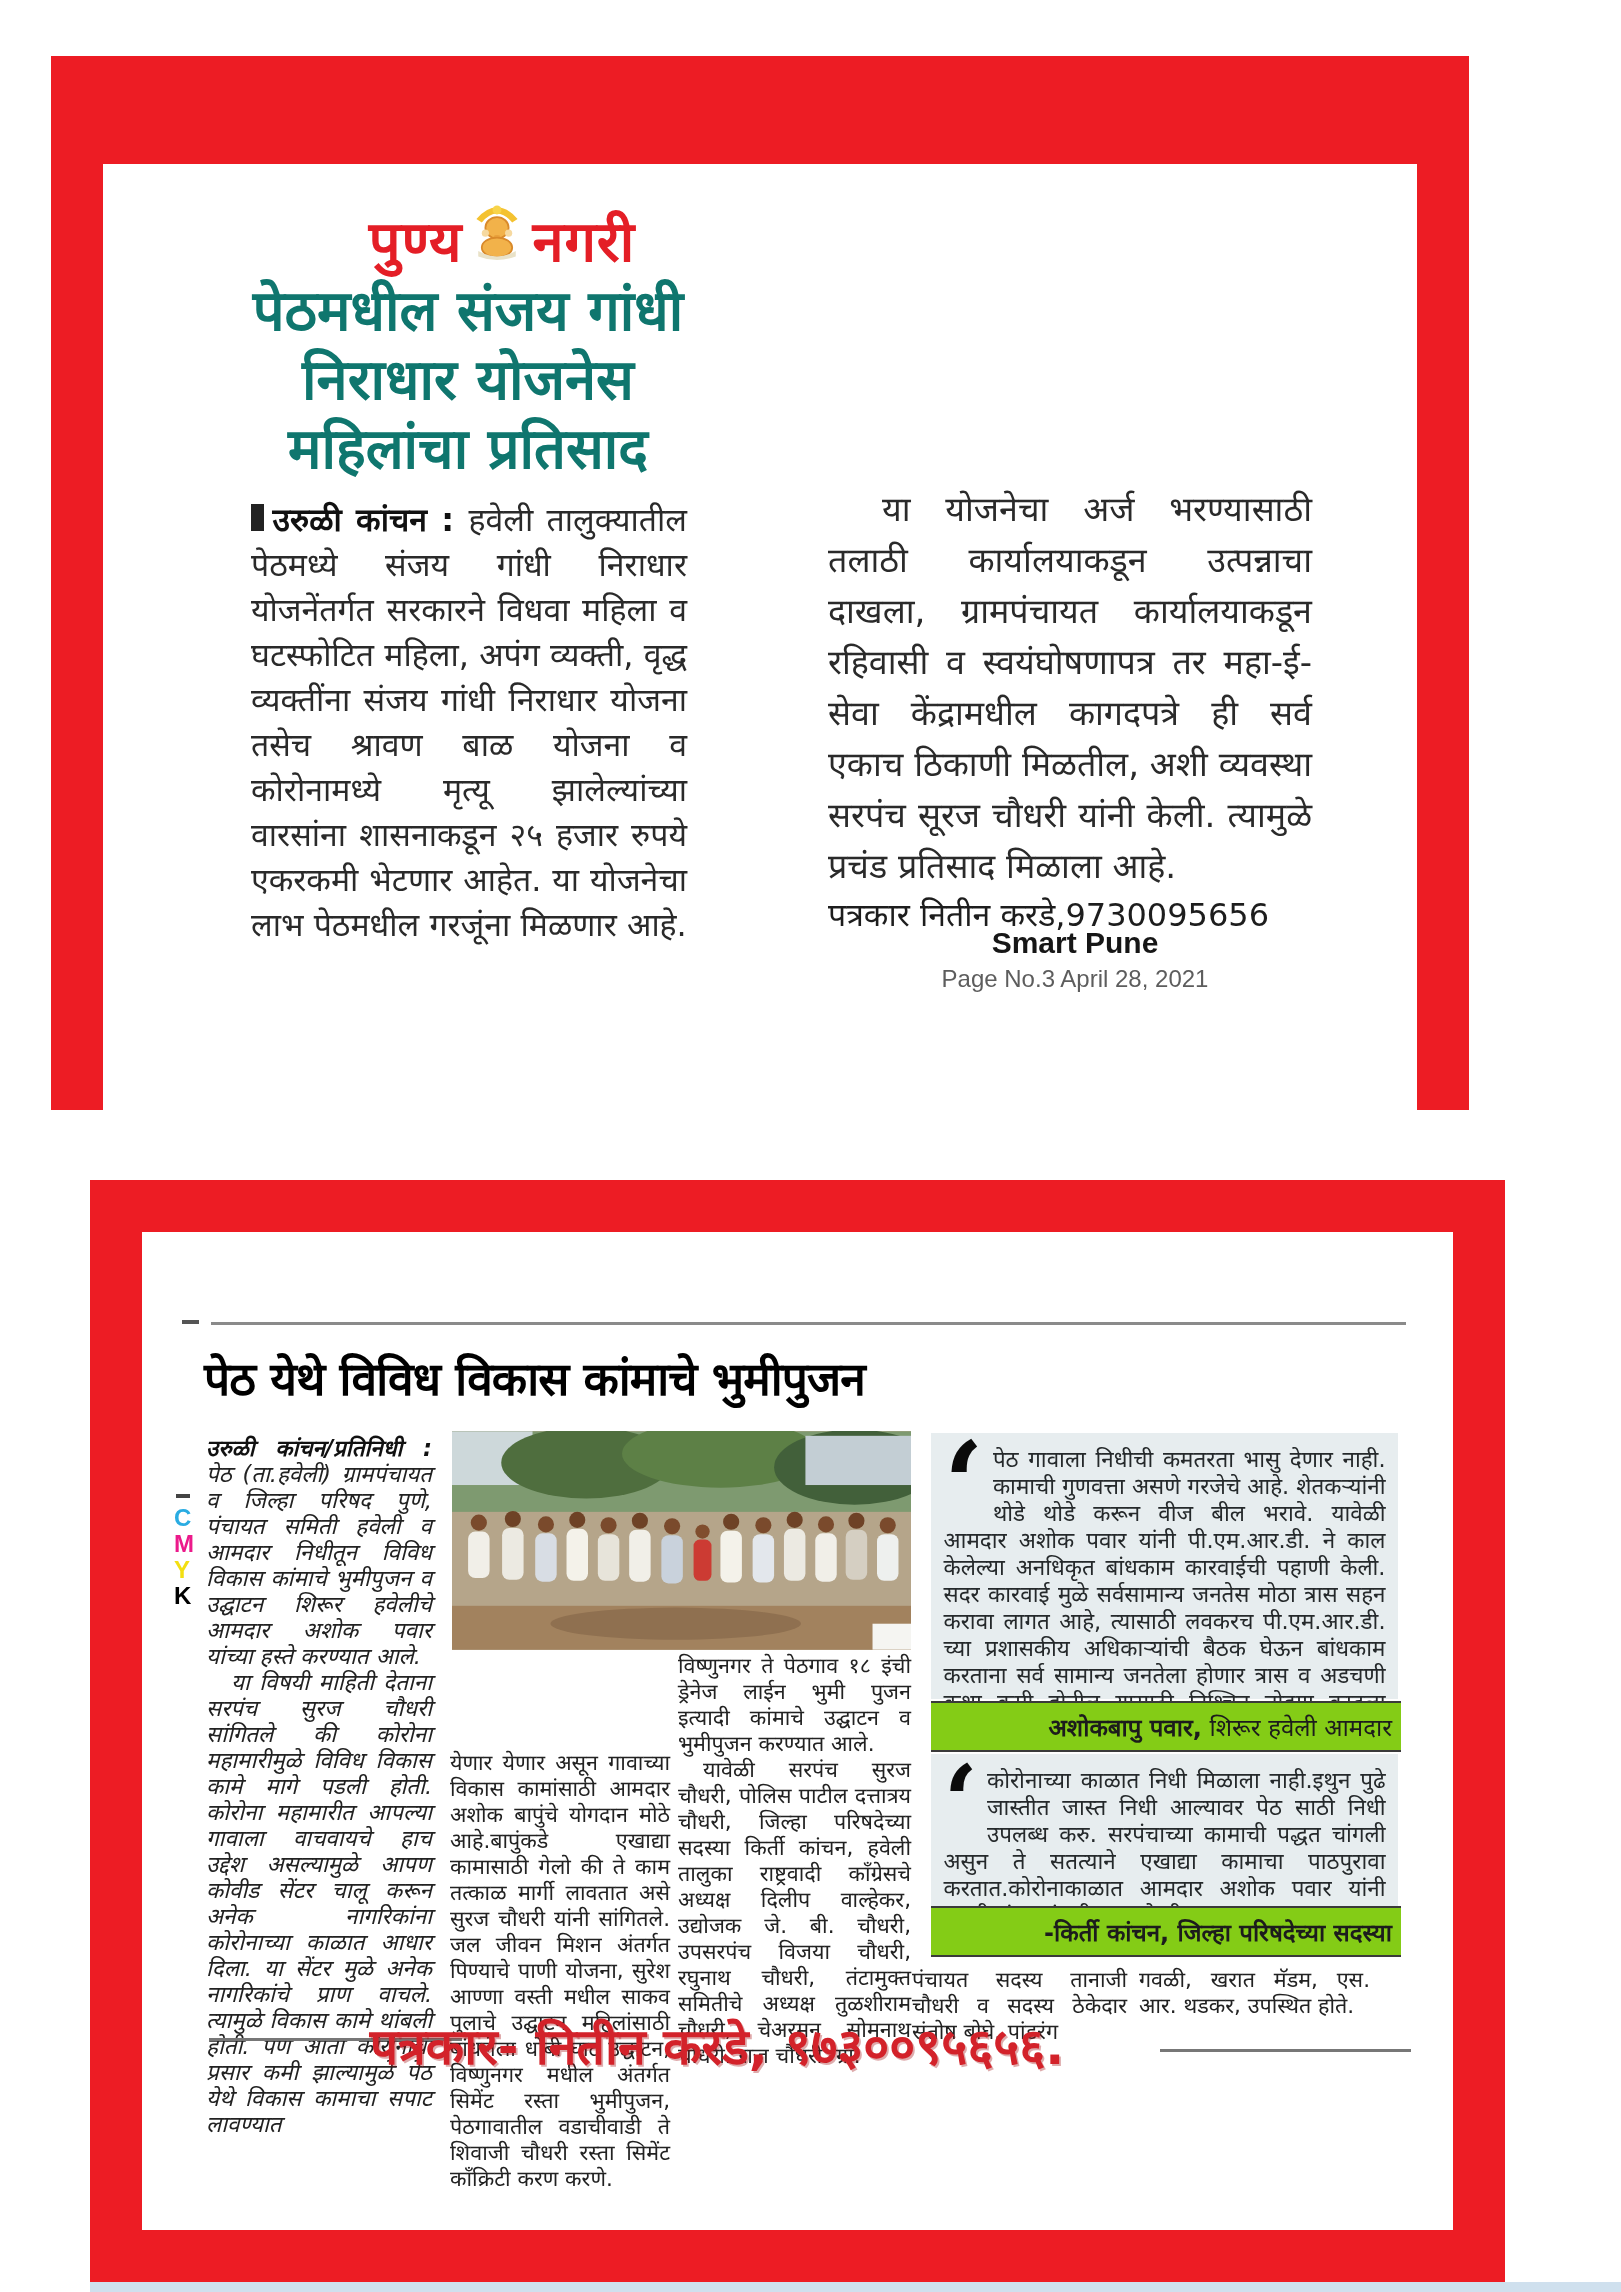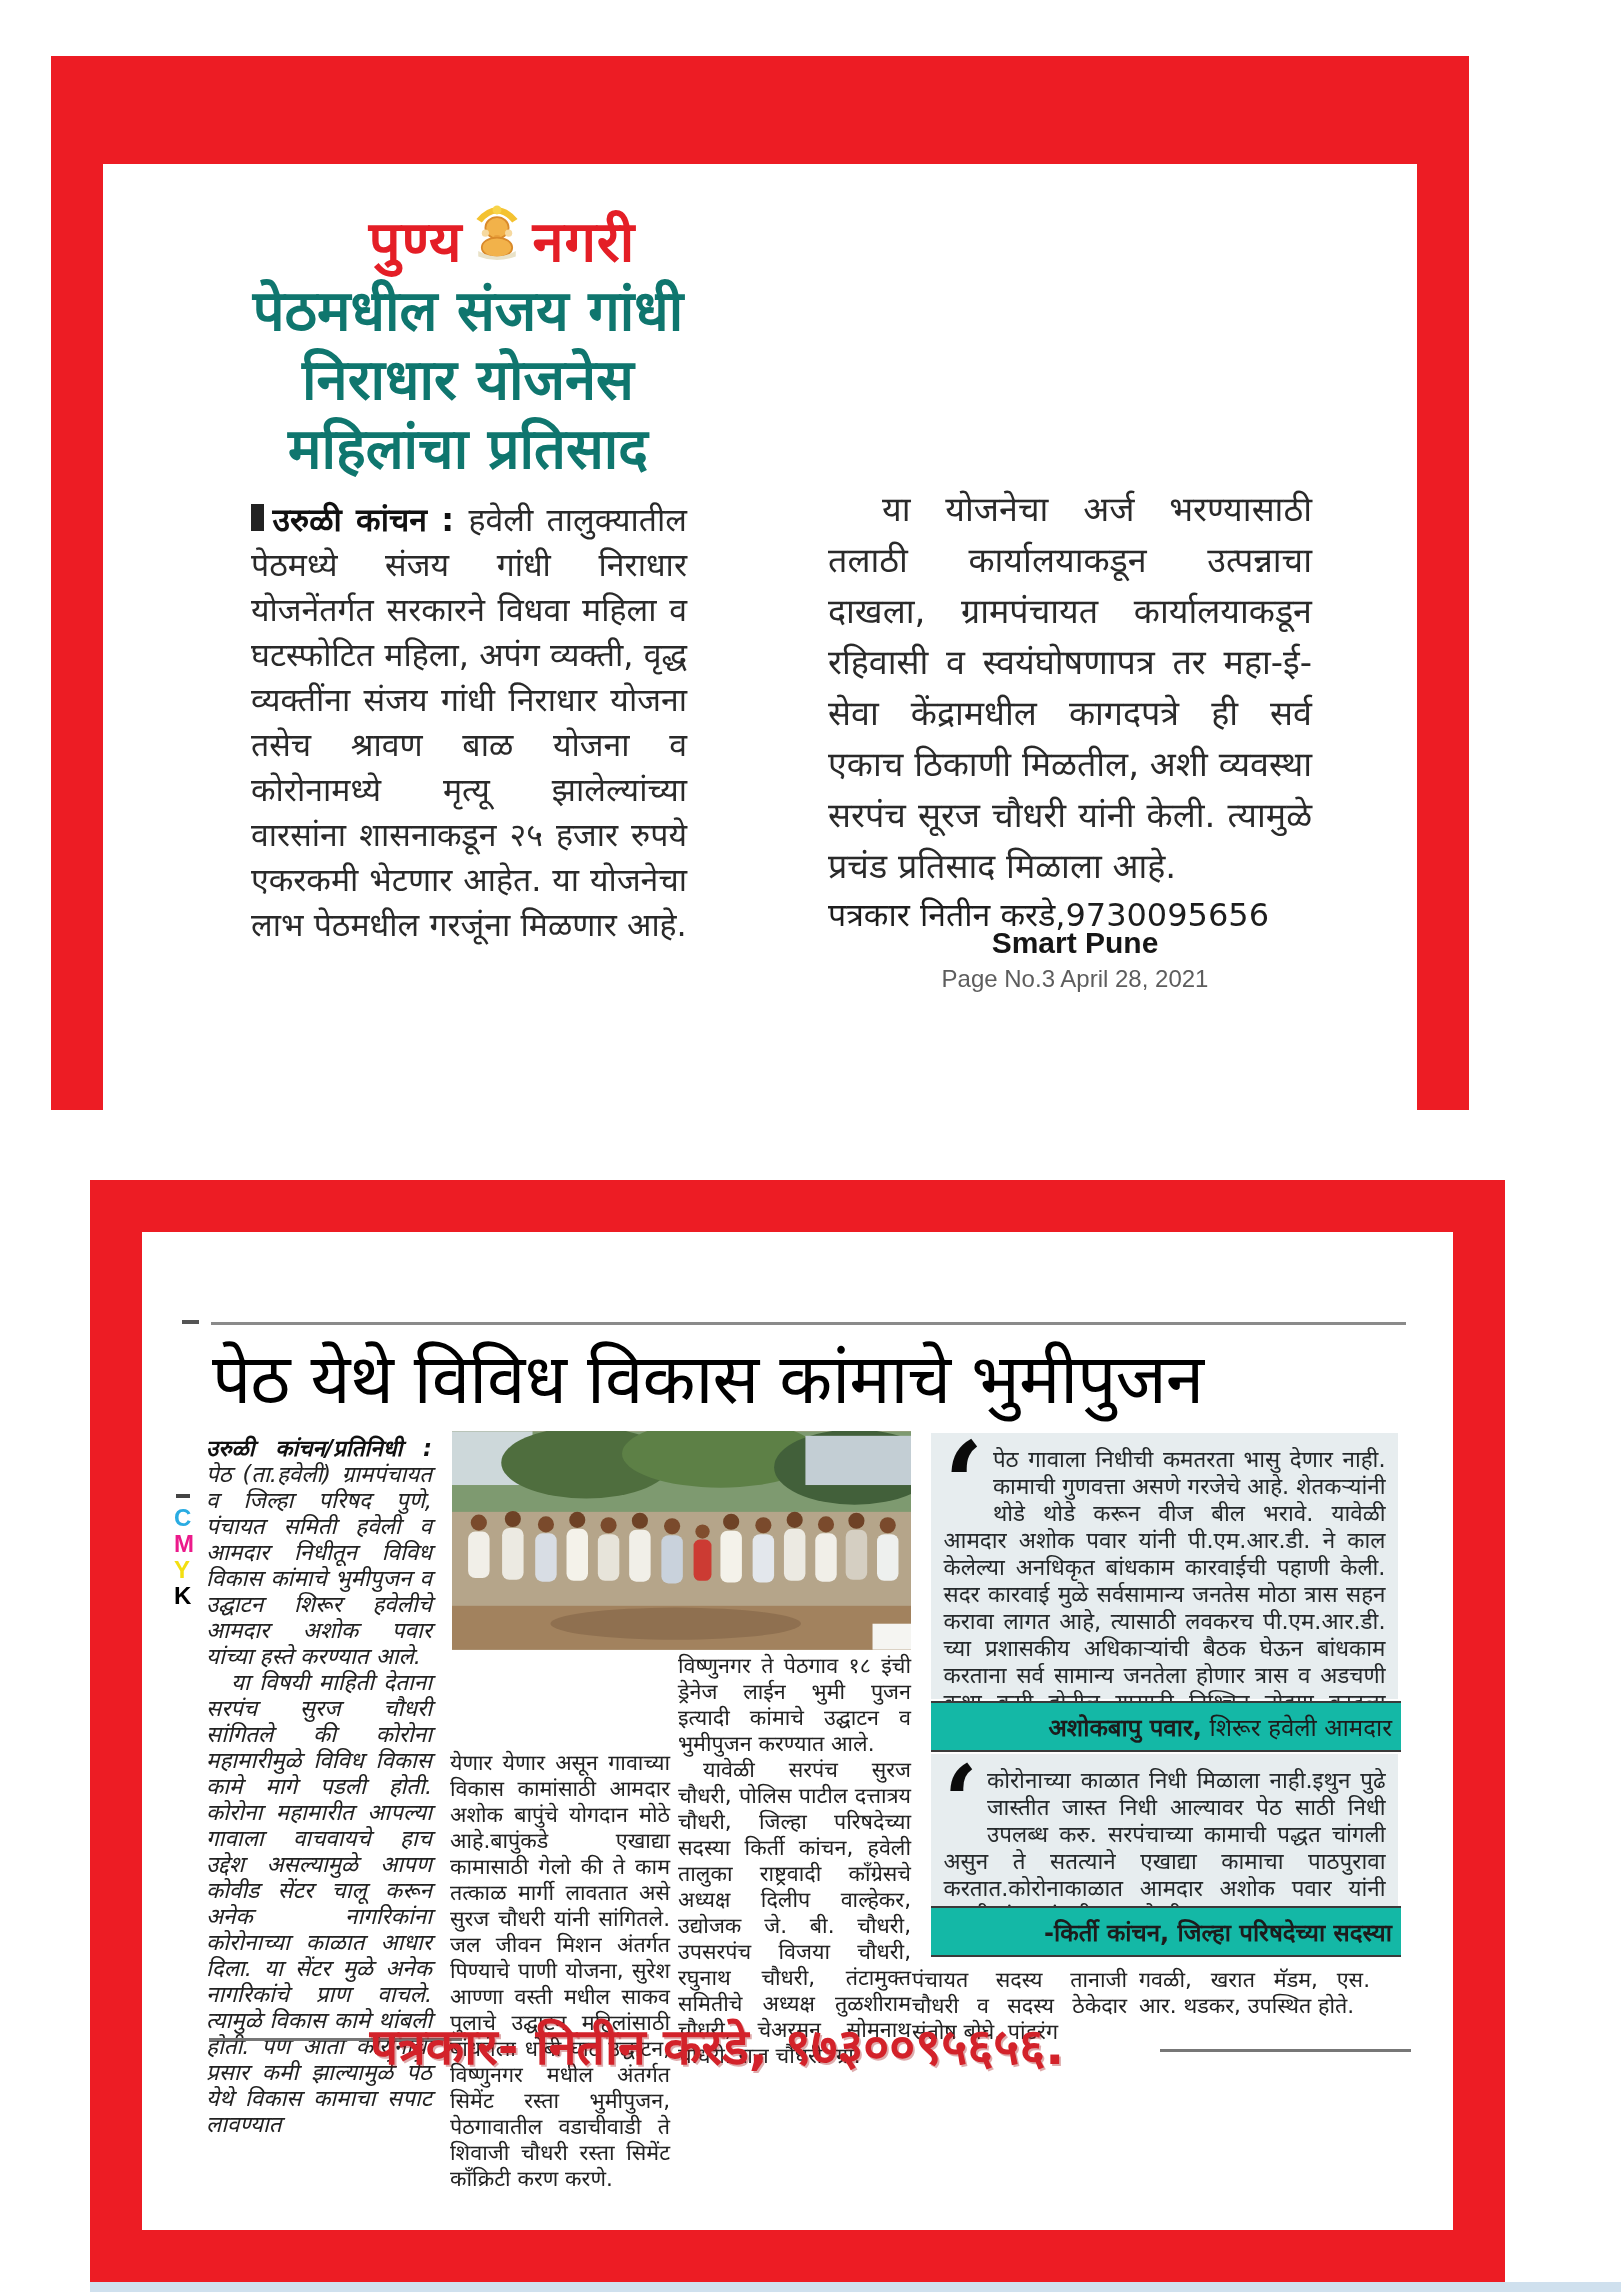--- a/index.html
+++ b/index.html
@@ -28,22 +28,22 @@
   .reporter-line{font-size:32px;line-height:47px;text-align:left;color:#1d1d1d;}
 
   .smart-block{position:absolute;left:896px;top:926px;width:358px;text-align:center;}
   .smart-pune{font-family:"Liberation Sans",sans-serif;font-size:30px;font-weight:bold;color:#161616;}
   .page-date{font-family:"Liberation Sans",sans-serif;font-size:24px;color:#5d5d5d;margin-top:5.4px;}
 
   
   .rule{position:absolute;background:#8a8a8a;height:2.7px;}
   .dash{position:absolute;background:#555;height:3.6px;}
 
-  .headline-bottom{position:absolute;left:212px;top:1334px;width:1249px;
-                   font-size:69px;line-height:90px;font-weight:normal;color:#000;
+  .headline-bottom{position:absolute;left:204px;top:1334px;width:1249px;
+                   font-size:46px;line-height:90px;font-weight:bold;color:#000;
                    letter-spacing:-0.9px;white-space:nowrap;}
 
   .cmyk{position:absolute;left:174px;top:1494px;width:30px;text-align:left;
         font-size:24px;line-height:26px;font-weight:bold;font-family:"Liberation Sans",sans-serif;}
   .cmyk .c{color:#2aace2;} .cmyk .m{color:#ec1a8b;} .cmyk .y{color:#f3df12;} .cmyk .k{color:#000;}
   .cmyk-dash{width:14.3px;height:3.6px;background:#444;margin:0 0 7.2px 1.8px;}
 
   .ncol{position:absolute;font-size:21.5px;line-height:26px;text-align:justify;color:#222;}
   .ncol p{margin:0;}
   .ncol p.indent{text-indent:25px;}
@@ -57,21 +57,21 @@
 
   .quote-box{position:absolute;left:931px;width:467px;background:#e7edef;
              padding:12.5px 12.5px 10.7px 12.5px;box-sizing:border-box;
              font-size:22.4px;line-height:27px;text-align:justify;color:#25292b;}
   .q1{top:1433px;height:266px;}
   .q2{top:1754px;height:152px;}
   .quote-mark{float:left;font-family:"DejaVu Serif",serif;font-weight:bold;color:#0b0b0b;
               font-size:116px;line-height:70px;margin:3.6px 9px 0 0;}
   .attrib{position:absolute;left:931px;width:470px;border-top:2.7px solid #3a3a3a;border-bottom:2.7px solid #3a3a3a;
           padding:7.2px 9px;box-sizing:border-box;text-align:right;font-size:24px;color:#1c1c1c;
-          background:#14b8a6;}
+          background:#84cc16;}
   .a1{top:1701px;} .a2{top:1906px;}
   .attrib .nm{font-weight:bold;}
 
   .footer-red{position:absolute;left:269px;top:2011px;width:896px;text-align:center;
               font-size:50px;line-height:72px;font-weight:bold;color:#d3222a;
               text-shadow:1.8px 1.8px 0 rgba(160,15,18,0.35);white-space:nowrap;}
 
   .bottom-strip{position:absolute;left:90px;top:2282px;width:1532px;height:10.7px;background:#cfe0ee;}
 </style>
 </head>

